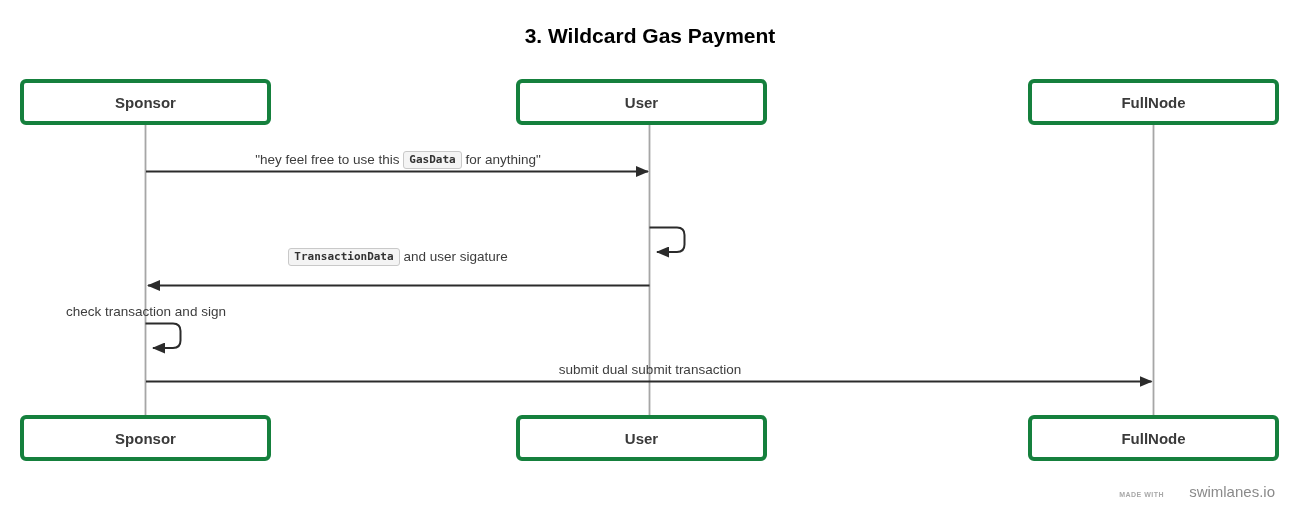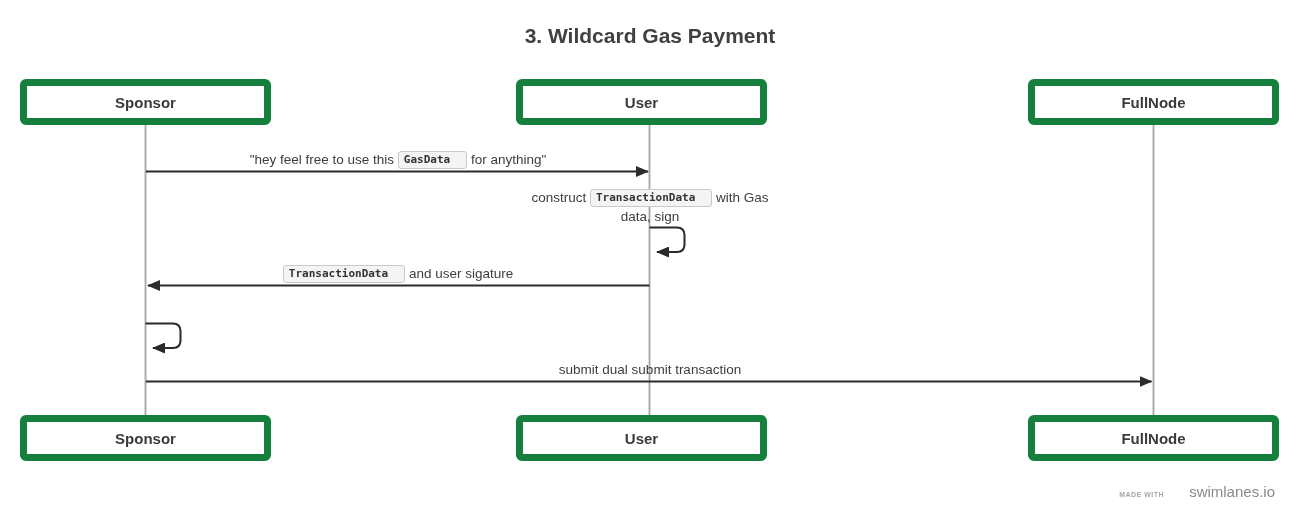--- a/index.html
+++ b/index.html
@@ -12,32 +12,32 @@
     background: #ffffff;
     overflow: hidden;
   }
   .title {
     position: absolute;
     left: 0; top: 24px;
     width: 100%;
     text-align: center;
     font-size: 21px;
     font-weight: bold;
-    color: #404040;
+    color: #000000;
   }
   .diagram-svg {
     position: absolute;
     left: 0; top: 0;
   }
   .actor-box {
     position: absolute;
     width: 251px;
     height: 46px;
     background: #ffffff;
-    border: 7px solid #15803d;
+    border: 4px solid #15803d;
     border-radius: 6px;
     display: flex;
     align-items: center;
     justify-content: center;
     font-size: 15px;
     font-weight: bold;
     color: #3a3a3a;
   }
   .row-top { top: 79px; }
   .row-bottom { top: 415px; }
@@ -53,27 +53,27 @@
   }
   .chip {
     display: inline-block;
     font-family: "DejaVu Sans Mono", monospace;
     font-size: 11px;
     font-weight: bold;
     color: #333333;
     background: #f4f4f4;
     border: 1px solid #c9c9c9;
     border-radius: 3px;
-    padding: 0 16px 1px 5px;
+    padding: 0 5px 1px 5px;
     line-height: 15px;
     vertical-align: 1px;
   }
   .label-msg1 { left: 148px; top: 151px; width: 500px; }
   .label-msg2 { left: 527px; top: 189px; width: 246px; }
-  .label-msg3 { left: 148px; top: 265px; width: 500px; }
+  .label-msg3 { left: 148px; top: 248px; width: 500px; }
   .label-msg4 { left: 16px;  top: 303px; width: 260px; }
   .label-msg5 { left: 400px; top: 361px; width: 500px; }
   .footer {
     position: absolute;
     right: 25px; top: 483px;
     display: flex;
     align-items: baseline;
     gap: 5px;
     cursor: pointer;
   }
@@ -137,31 +137,29 @@
   <div class="actor-box row-bottom col-fullnode">
     <span>FullNode</span>
   </div>
 
   <div class="msg-label label-msg1">
     <span>"hey feel free to use this</span>
     <code class="chip">GasData</code>
     <span>for anything"</span>
   </div>
 
-  <div class="msg-label label-msg2">
-    <span>construct</span>
-    <code class="chip">TransactionData</code>
-    <span>with Gas data, sign</span>
-  </div>
 
   <div class="msg-label label-msg3">
     <code class="chip">TransactionData</code>
     <span>and user sigature</span>
   </div>
 
+  <div class="msg-label label-msg4">
+    <span>check transaction and sign</span>
+  </div>
 
   <div class="msg-label label-msg5">
     <span>submit dual submit transaction</span>
   </div>
 
   <div class="footer">
     <span class="made-with">MADE WITH</span>
     <span class="brand">swimlanes.io</span>
   </div>
 

